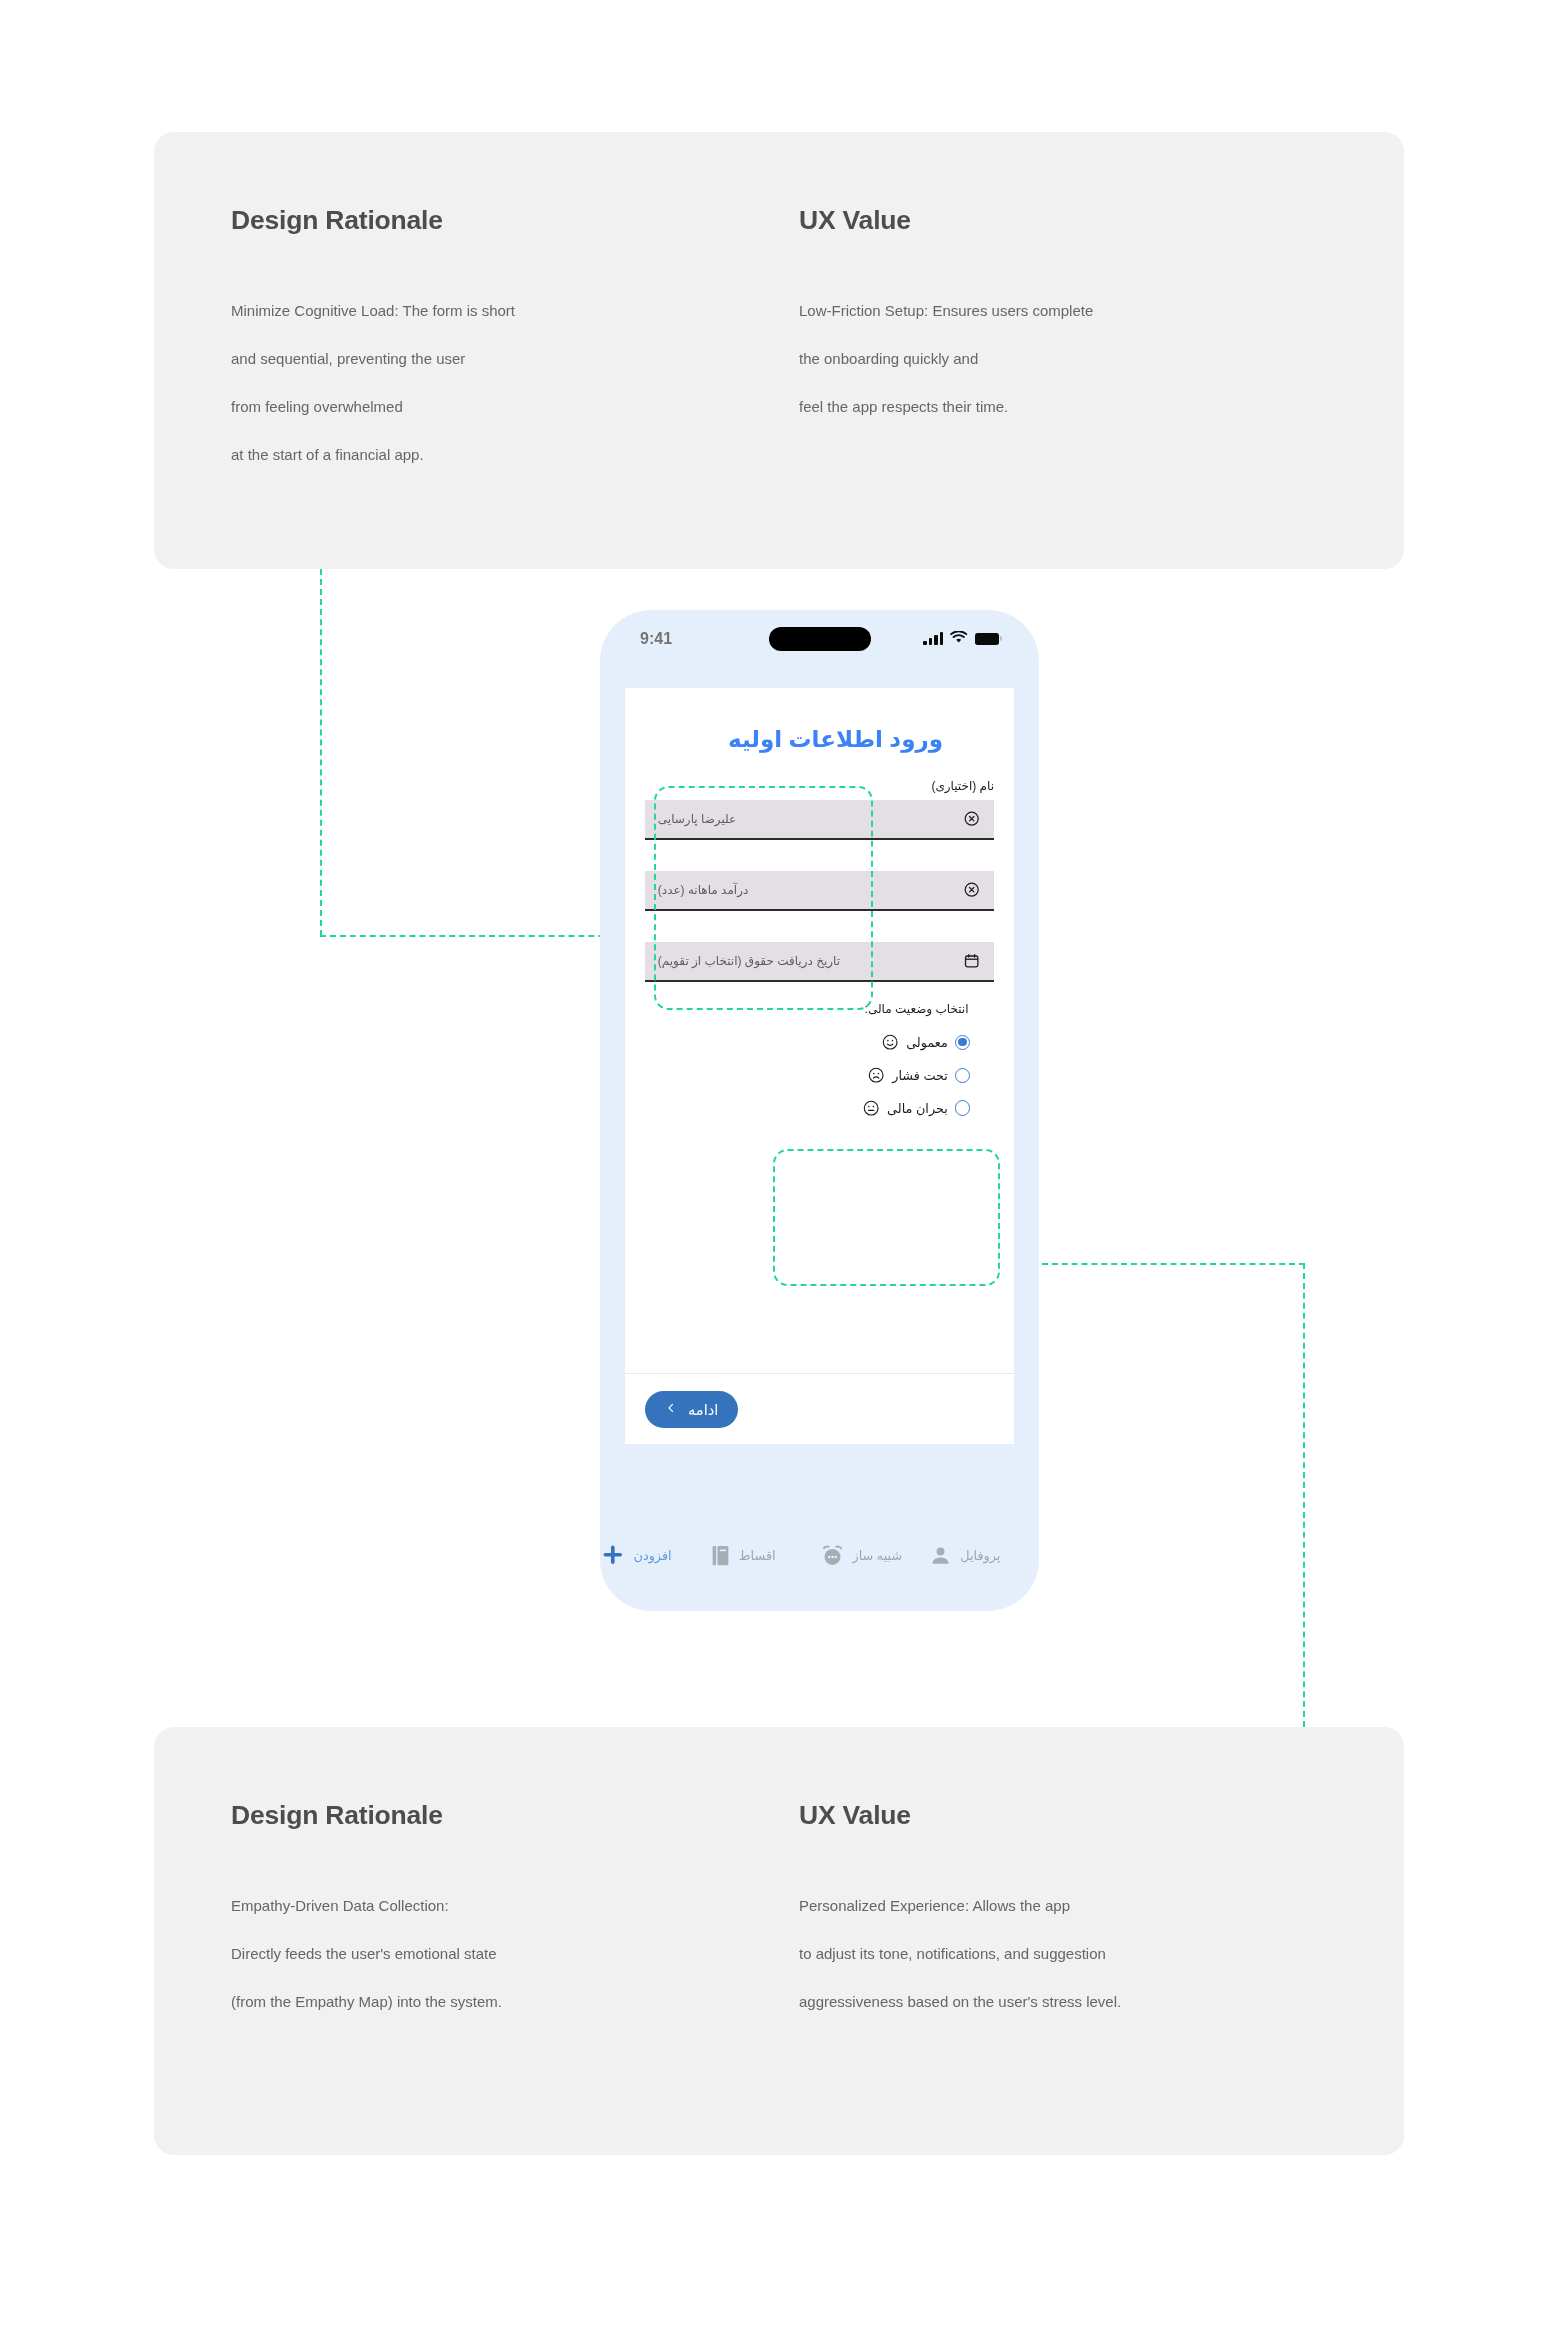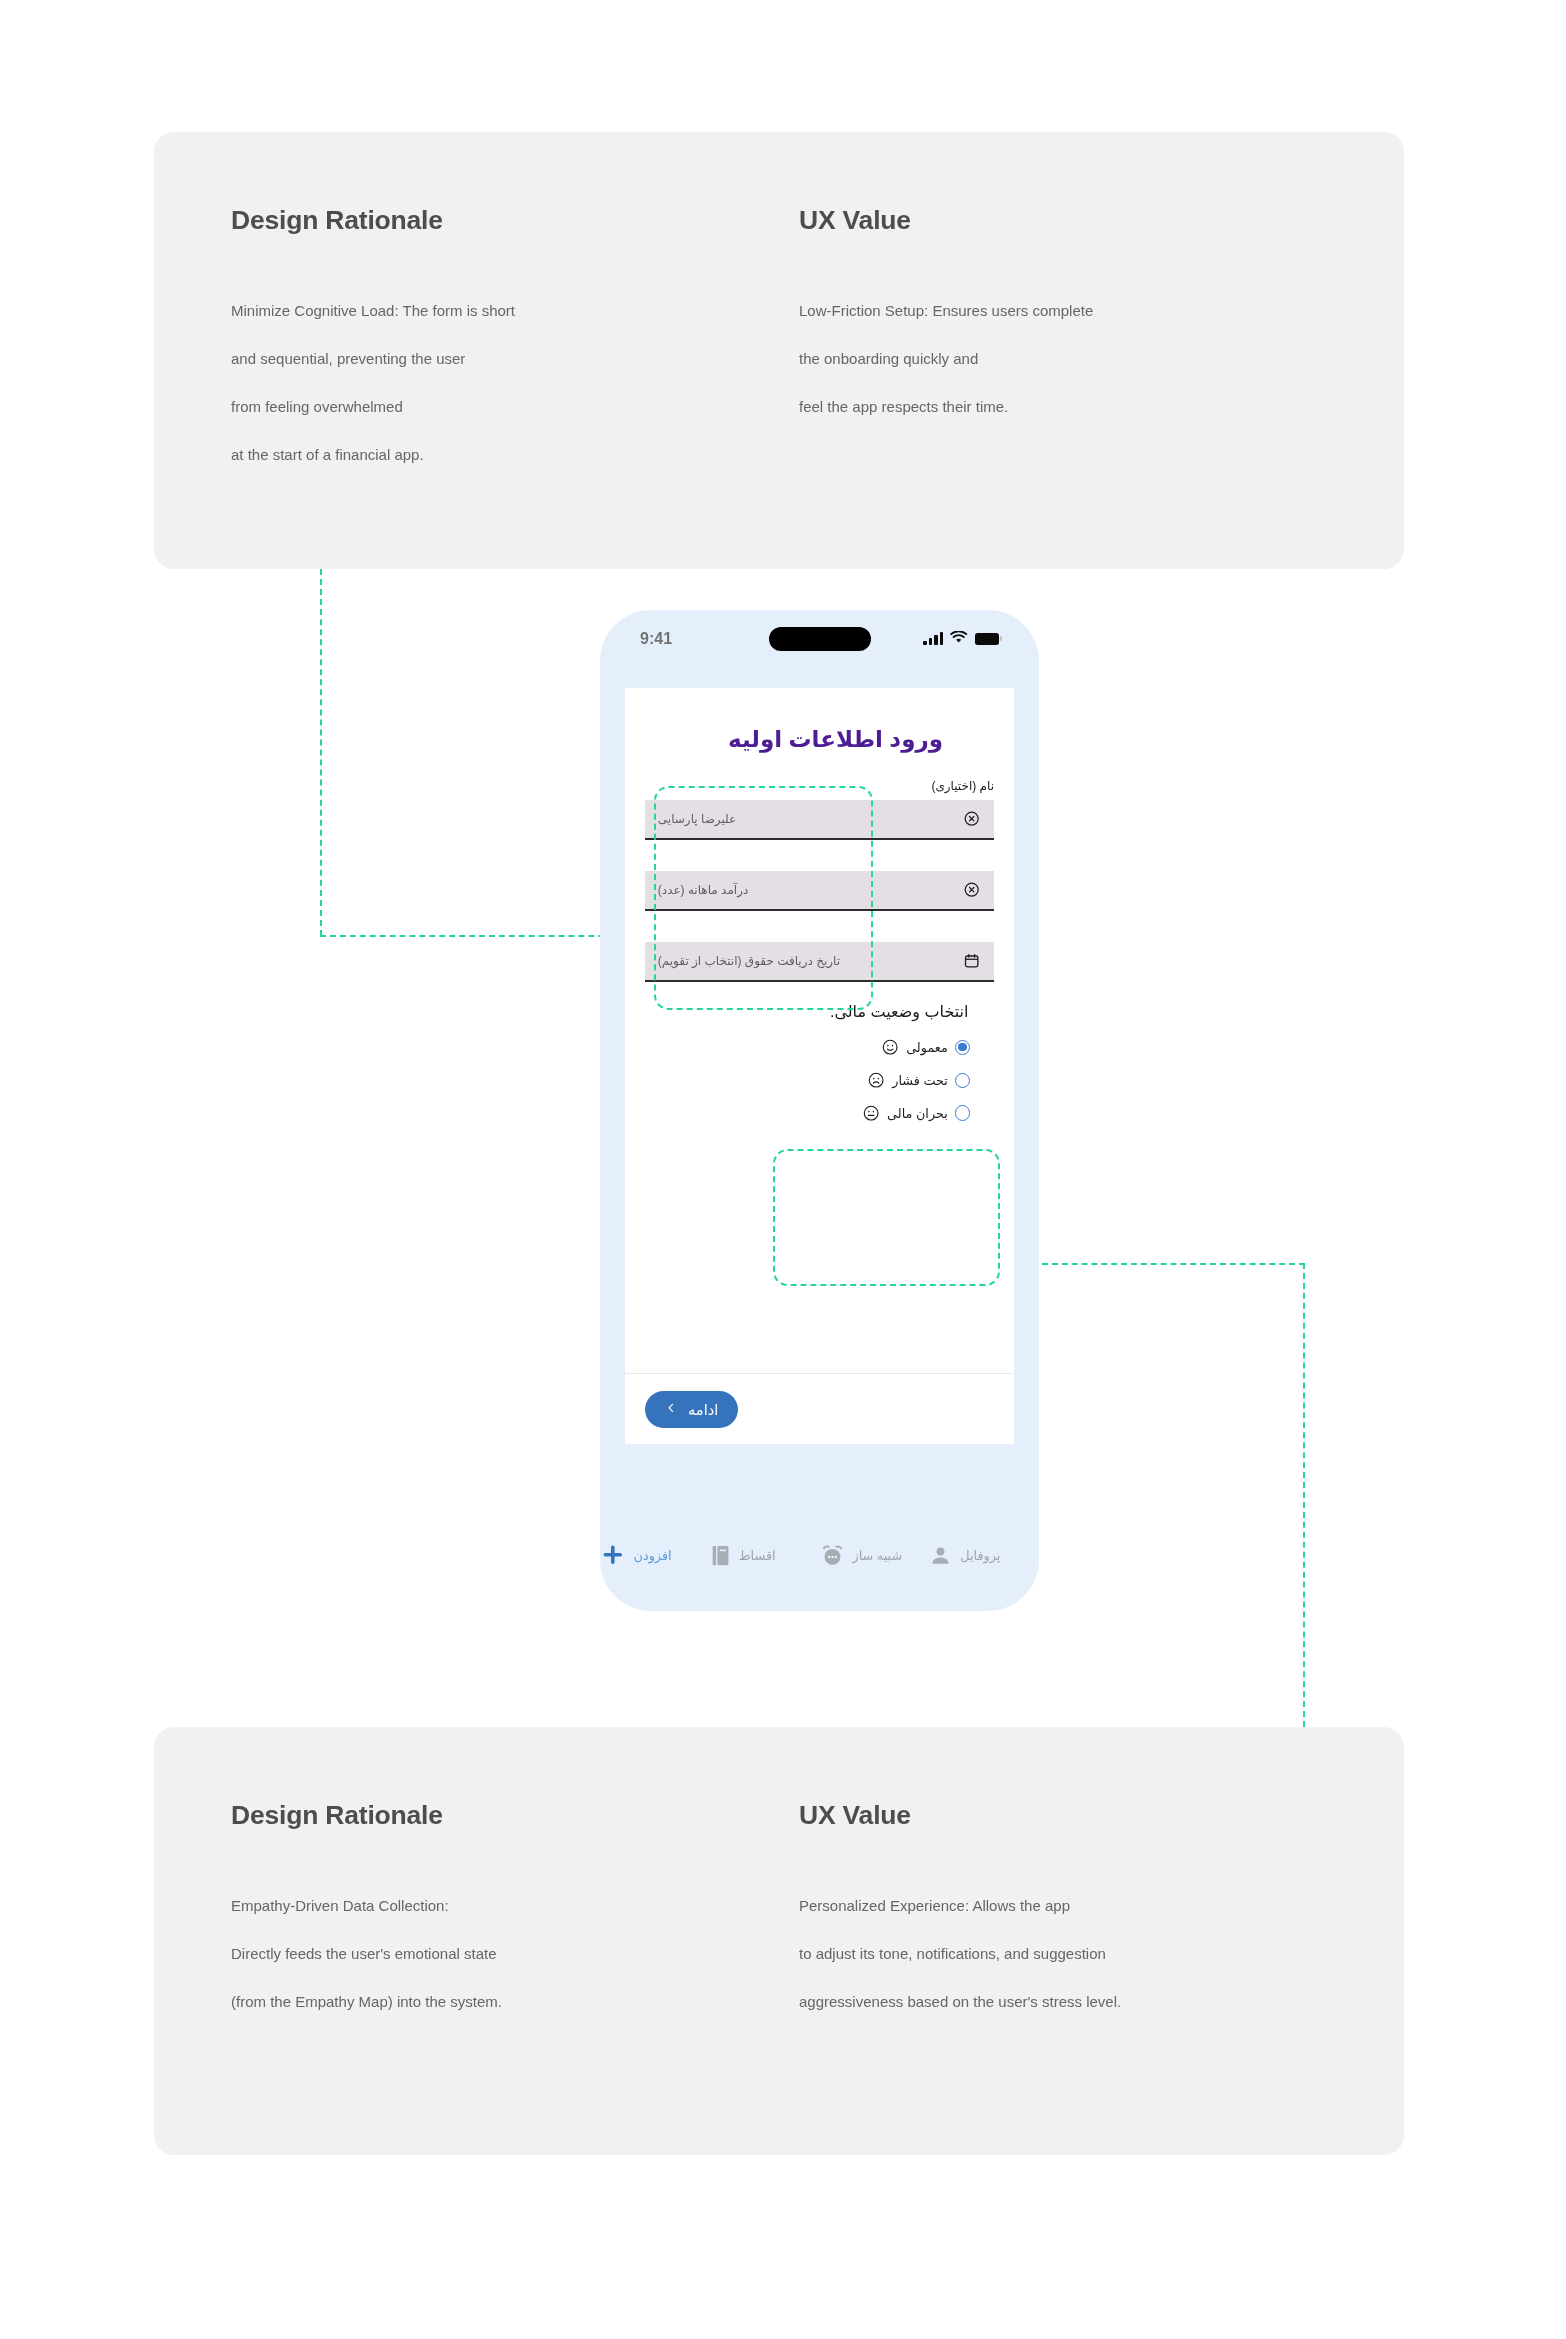--- a/index.html
+++ b/index.html
@@ -133,21 +133,21 @@
     top: 78px;
     width: 389px;
     height: 756px;
     background: #ffffff;
   }
 
   #app-title {
     text-align: center;
     font-size: 23px;
     font-weight: bold;
-    color: #4c1d95;
+    color: #3b82f6;
     padding-top: 38px;
     direction: rtl;
     padding-left: 32px;
   }
 
   
   #form-area { padding: 25.6px 20px 0 20px; direction: rtl; }
 
   .field-label {
     font-size: 12px;
@@ -182,21 +182,21 @@
   }
 
   .field-gap { height: 31px; }
 
   
   #radio-area {
     direction: rtl;
     padding: 20px 40px 0 40px;
   }
   #radio-title {
-    font-size: 16px;
+    font-size: 12px;
     color: #1c1c1c;
     text-align: right;
     margin-bottom: 12.8px;
     padding-right: 5.5px;
   }
   .radio-row {
     display: flex;
     align-items: center;
     justify-content: flex-start;
     gap: 7px;

